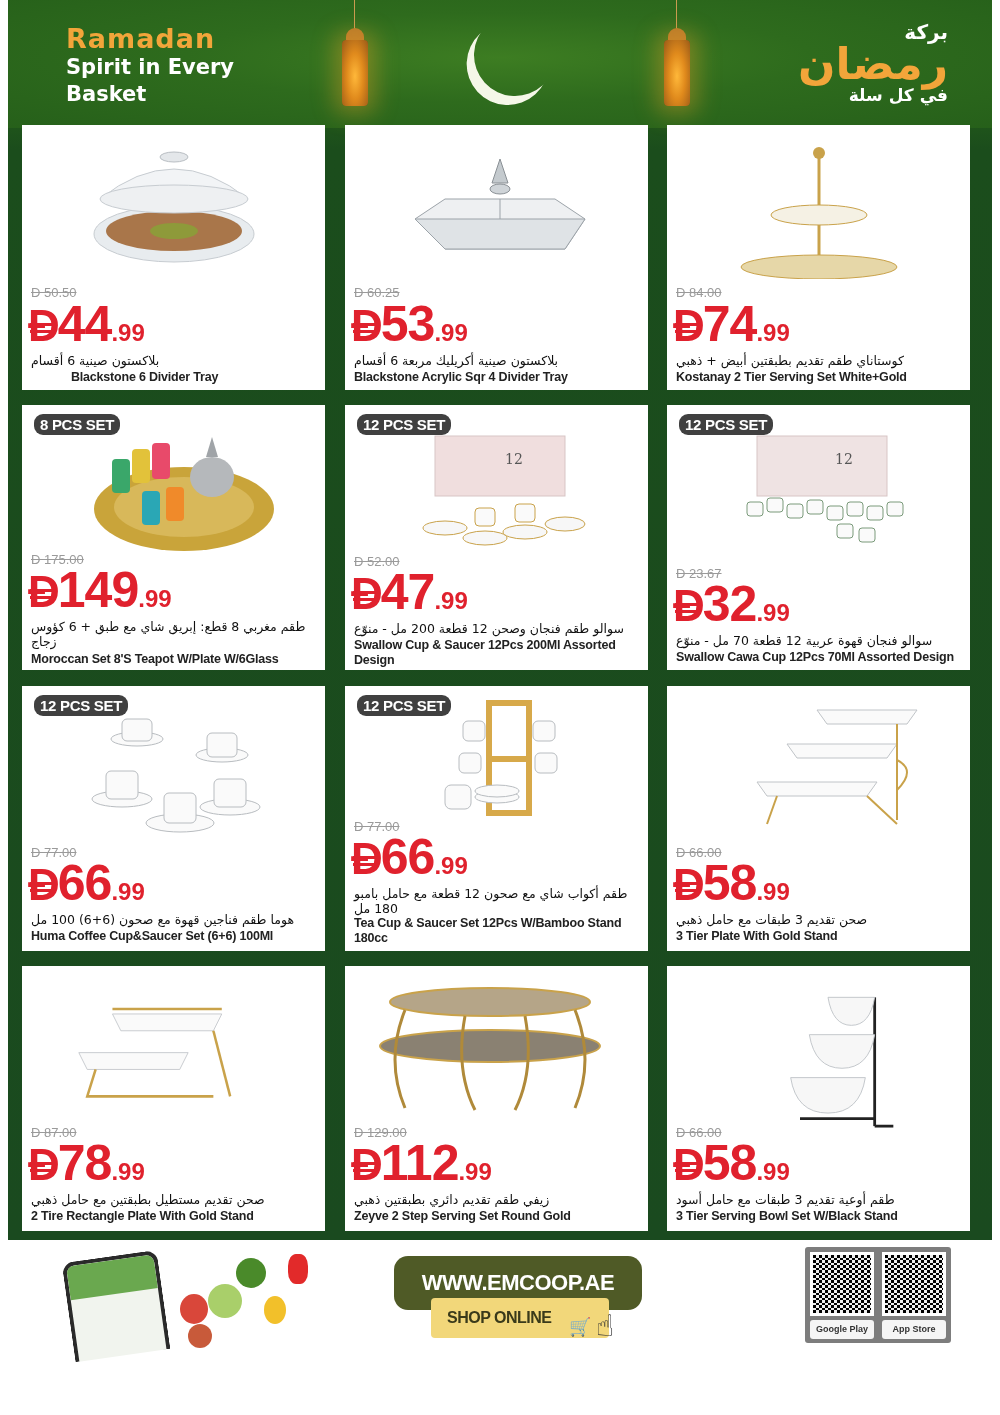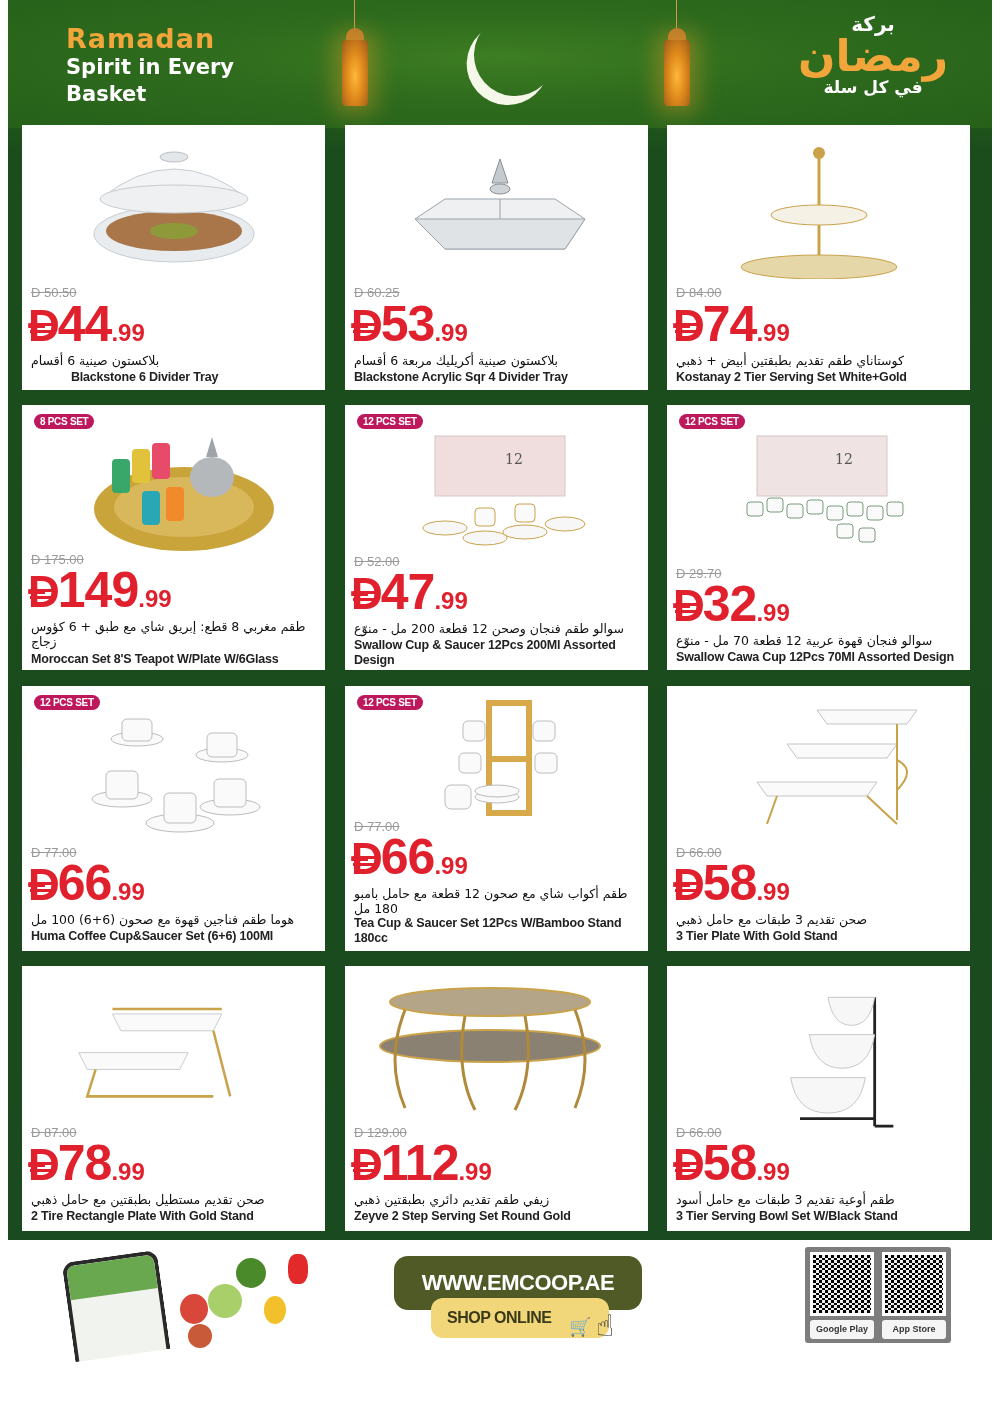--- a/index.html
+++ b/index.html
@@ -6,55 +6,55 @@
   html, body { width: 1000px; height: 1415px; background: #ffffff; overflow: hidden; }
   body { font-family: "Liberation Sans", "DejaVu Sans", sans-serif; position: relative; }
 
   .flyer { position: absolute; left: 8px; top: 0; width: 984px; height: 1240px;
            background: linear-gradient(180deg, #2f6a1e 0%, #22591a 9%, #1b4d1c 12%, #1a4a1f 100%); }
   .header { position: absolute; left: 0; top: 0; width: 984px; height: 128px;
             background: radial-gradient(ellipse at 50% 45%, #3d7d22 0%, #2e6b1d 45%, #26601a 100%); }
   .hdr-left { position: absolute; left: 58px; top: 24px; }
   .hdr-title { font-family: "DejaVu Sans", sans-serif; font-weight: bold; font-size: 27px; color: #f2a53a; letter-spacing: 1px; line-height: 30px; }
   .hdr-sub { font-family: "DejaVu Sans", sans-serif; font-weight: bold; font-size: 21px; color: #ffffff; line-height: 27px; }
-  .hdr-right { position: absolute; right: 44px; top: 12px; text-align: center; direction: rtl; margin-left: 31px; }
+  .hdr-right { position: absolute; right: 44px; top: 20px; text-align: right; direction: rtl; margin-left: 31px; }
   .ar-1 { font-family: "DejaVu Sans", sans-serif; font-weight: bold; color: #ffffff; font-size: 20px; line-height: 24px; }
   .ar-2 { font-family: "DejaVu Sans", sans-serif; font-weight: bold; color: #f2a53a; font-size: 44px; line-height: 40px; }
   .ar-3 { font-family: "DejaVu Sans", sans-serif; font-weight: bold; color: #ffffff; font-size: 17px; line-height: 22px; }
 
   .lantern { position: absolute; top: 0; width: 30px; height: 112px; }
   .lantern .string { position: absolute; left: 14px; top: 0; width: 1px; height: 30px; background: #c99b50; }
   .lantern .cap { position: absolute; left: 6px; top: 28px; width: 18px; height: 14px; background: #b5792a; border-radius: 9px 9px 2px 2px; }
   .lantern .body { position: absolute; left: 2px; top: 40px; width: 26px; height: 66px;
                    background: radial-gradient(ellipse at 50% 55%, #ffb83a 0%, #e08a1c 45%, #9a5a18 100%);
                    border-radius: 4px; box-shadow: 0 0 22px 8px rgba(255,170,40,0.35); }
   .moon { position: absolute; left: 466px; top: 14px; width: 82px; height: 82px; border-radius: 50%;
           box-shadow: -10px 6px 0 0 #f5f7e8; transform: rotate(-20deg); }
 
   .grid { position: absolute; left: 22px; top: 125px; width: 948px; }
   .card { position: absolute; width: 303px; height: 265px; background: #ffffff; overflow: hidden; }
-  .badge { position: absolute; left: 12px; top: 9px; background: #be185d; color: #fff; font-weight: bold;
-           font-size: 10px; padding: 2px 6px; border-radius: 9px; letter-spacing: -0.3px; }
+  .badge { position: absolute; left: 12px; top: 9px; background: #404040; color: #fff; font-weight: bold;
+           font-size: 15px; padding: 2px 6px; border-radius: 9px; letter-spacing: -0.3px; }
   .img { position: absolute; left: 60px; top: 14px; width: 185px; height: 140px; }
   .old { position: absolute; left: 9px; font-size: 13px; color: #9a9a9a; text-decoration: line-through; }
   .price { position: absolute; left: 6px; color: #e0212d; font-weight: bold; white-space: nowrap; }
   .price .cur { font-size: 44px; letter-spacing: -2px; position: relative; }
   .price .cur::after { content: ""; position: absolute; left: 2px; right: 4px; top: 22px; height: 3px; background: #e0212d; box-shadow: 0 7px 0 #e0212d; }
   .price .int { font-size: 50px; letter-spacing: -1px; }
   .price .dec { font-size: 24px; }
   .ar-name { position: absolute; left: 9px; right: 12px; font-family: "DejaVu Sans", sans-serif; font-size: 12.5px; color: #111; direction: rtl; text-align: left; unicode-bidi: plaintext; line-height: 15px; }
   .en-name { position: absolute; left: 9px; right: 10px; font-size: 12.5px; font-weight: bold; color: #222; line-height: 15px; letter-spacing: -0.2px; }
 
   .footer { position: absolute; left: 8px; top: 1242px; width: 984px; height: 112px; background: #ffffff; }
   .phone { position: absolute; left: 60px; top: 14px; width: 96px; height: 100px; border: 4px solid #2a2a2a; border-bottom: none; border-radius: 12px 12px 0 0; background: #f1f4ee; overflow: hidden; transform: rotate(-8deg); }
   .phone .bar { height: 34px; background: #6aa84f; }
   .veg { position: absolute; border-radius: 50%; }
   .url-box { position: absolute; left: 386px; top: 14px; width: 248px; height: 54px; background: #4f5a26; border-radius: 14px;
              color: #ffffff; font-weight: bold; font-size: 22px; text-align: center; line-height: 54px; letter-spacing: -0.5px; }
-  .shop-btn { position: absolute; left: 423px; top: 56px; width: 178px; height: 40px; background: #f2d77a; border-radius: 12px;
+  .shop-btn { position: absolute; left: 423px; top: 56px; width: 178px; height: 40px; background: #f2d77a; border-radius: 4px;
               color: #3a3a1a; font-weight: bold; font-size: 16px; line-height: 40px; padding-left: 16px; letter-spacing: -0.5px; }
   .cart-icon { position: absolute; right: 18px; top: 9px; font-size: 18px; color: #4f5a26; }
   .hand-icon { position: absolute; left: 588px; top: 66px; font-size: 30px; color: #333; }
   .qr-wrap { position: absolute; left: 797px; top: 5px; width: 146px; height: 96px; background: #7d7d7d; border-radius: 3px; }
   .qr { position: absolute; top: 5px; width: 64px; height: 64px; background:
         repeating-linear-gradient(90deg, #111 0 3px, #fff 3px 6px),
         repeating-linear-gradient(0deg, #111 0 3px, #fff 3px 5px);
         background-blend-mode: difference; border: 3px solid #fff; }
   .store { position: absolute; top: 73px; width: 64px; height: 19px; background: #f5f5f5; border-radius: 3px;
            font-size: 9px; color: #333; text-align: center; line-height: 19px; font-weight: bold; }
@@ -180,21 +180,21 @@
         <rect x="60" y="72" width="16" height="14" rx="3"></rect>
           <rect x="80" y="68" width="16" height="14" rx="3"></rect>
         <rect x="100" y="74" width="16" height="14" rx="3"></rect>
           <rect x="120" y="70" width="16" height="14" rx="3"></rect>
         <rect x="140" y="74" width="16" height="14" rx="3"></rect>
           <rect x="160" y="70" width="16" height="14" rx="3"></rect>
         <rect x="110" y="92" width="16" height="14" rx="3"></rect>
           <rect x="132" y="96" width="16" height="14" rx="3"></rect>
       </g>
     </svg>
-    <div class="old" style="top:161px;">Đ 29.70</div>
+    <div class="old" style="top:161px;">Đ 23.67</div>
     <div class="price" style="top:170px;"><span class="cur">Đ</span><span class="int">32</span><span class="dec">.99</span></div>
     <div class="ar-name" style="top:228px;">سوالو فنجان قهوة عربية 12 قطعة 70 مل - منوّع</div>
     <div class="en-name" style="top:245px;">Swallow Cawa Cup 12Pcs 70Ml Assorted Design</div>
   </div>
 
   <div class="card" style="left:0;top:561px;">
     <span class="badge">12 PCS SET</span>
     <svg class="img" style="top:24px;" viewBox="0 0 185 130">
       <g fill="#fafafa" stroke="#b8bcc0">
         <ellipse cx="55" cy="24" rx="26" ry="7"></ellipse>

